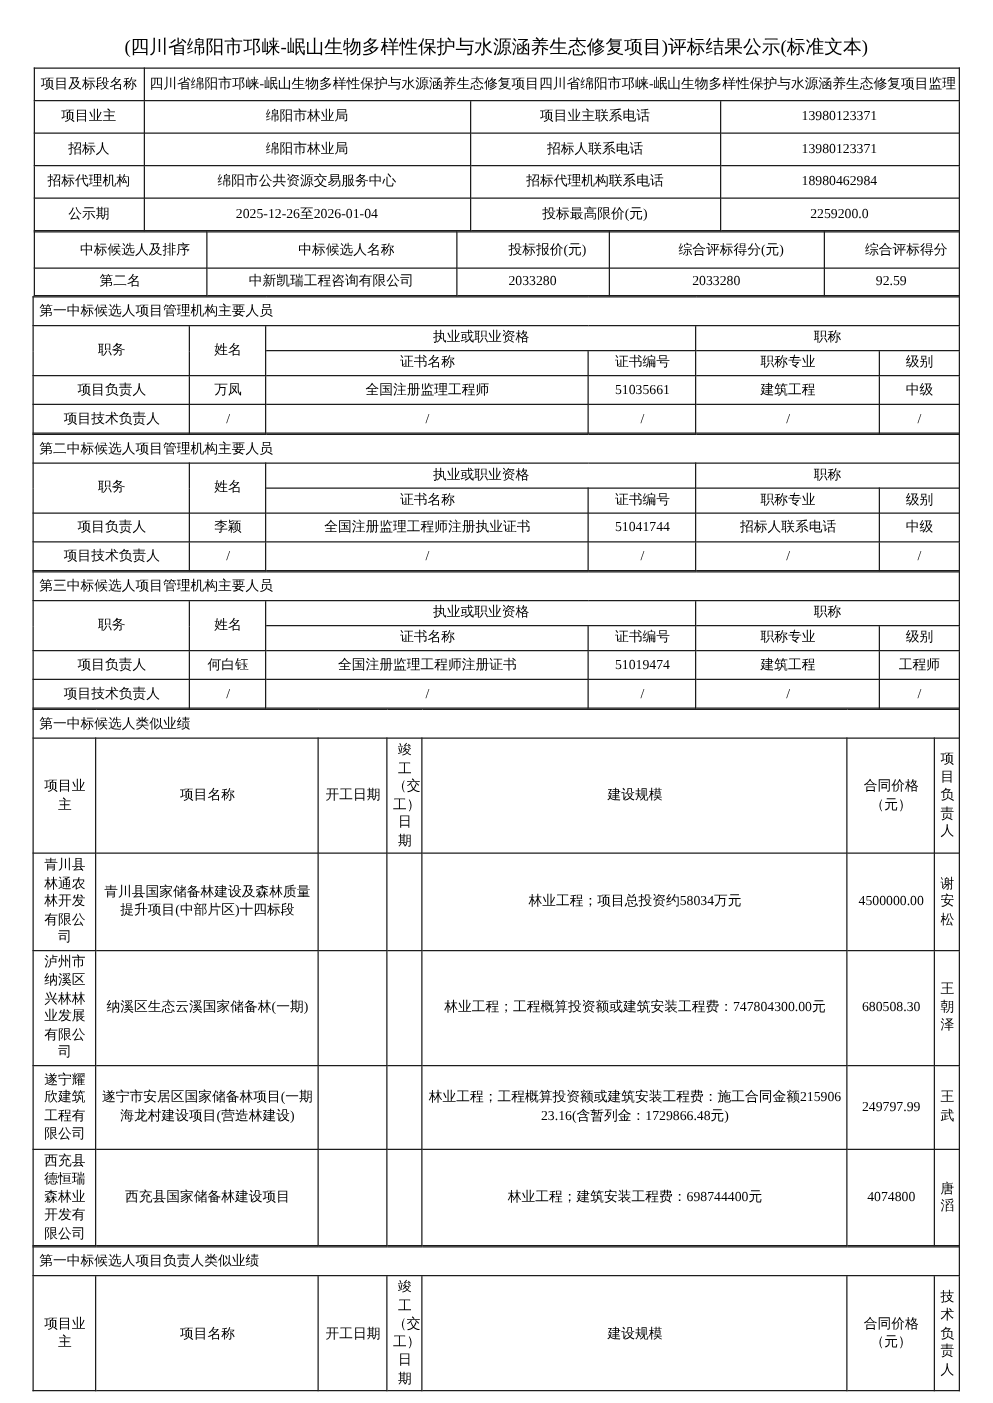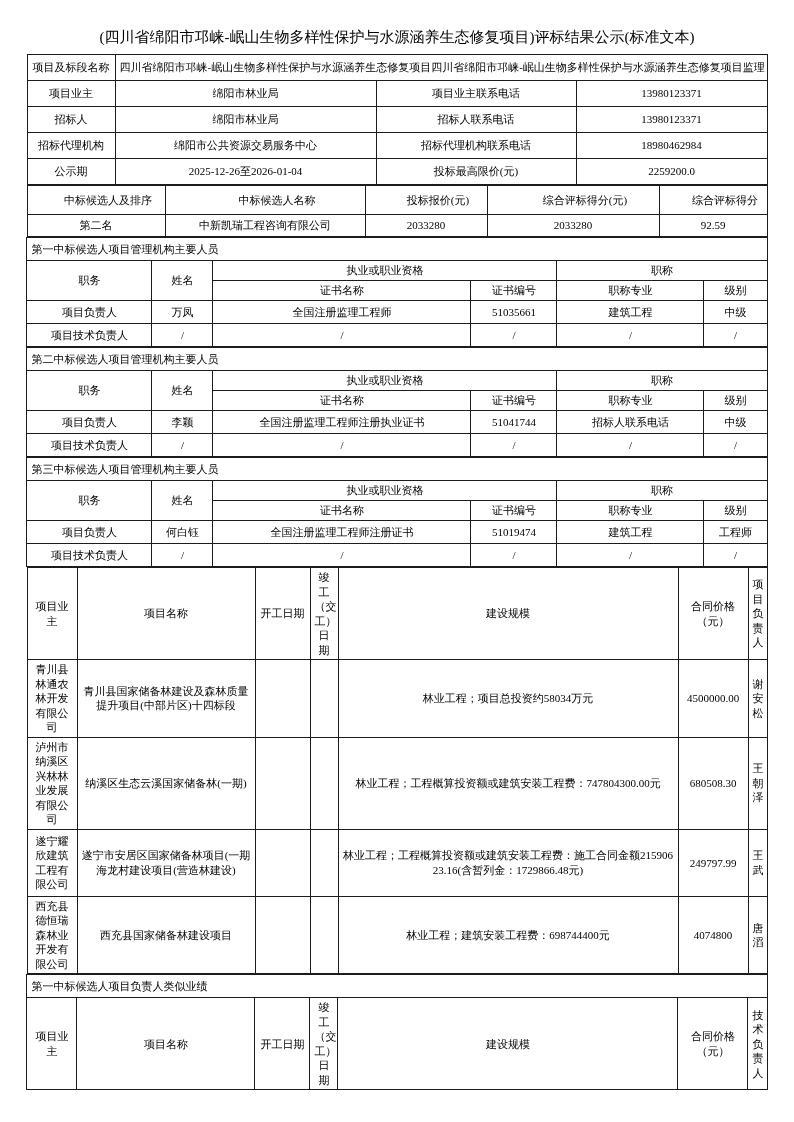--- a/index.html
+++ b/index.html
@@ -233,20 +233,23 @@
   <colgroup>
       <col style="width:50px">
       <col style="width:178px">
       <col style="width:55px">
       <col style="width:28px">
       <col style="width:340px">
       <col style="width:70px">
       <col style="width:19px">
     </colgroup>
   <tbody>
+      <tr class="sect">
+    <td colspan="7">第一中标候选人类似业绩</td>
+  </tr>
   <tr class="perf-hdr">
     <td class="vtight">项目业主</td>
     <td>项目名称</td>
     <td class="vtight">开工日期</td>
     <td class="lft tight">竣工（交工）日期</td>
     <td>建设规模</td>
     <td class="vtight">合同价格（元）</td>
     <td class="tight">项目负责人</td>
   </tr>
   <tr class="pr1">

